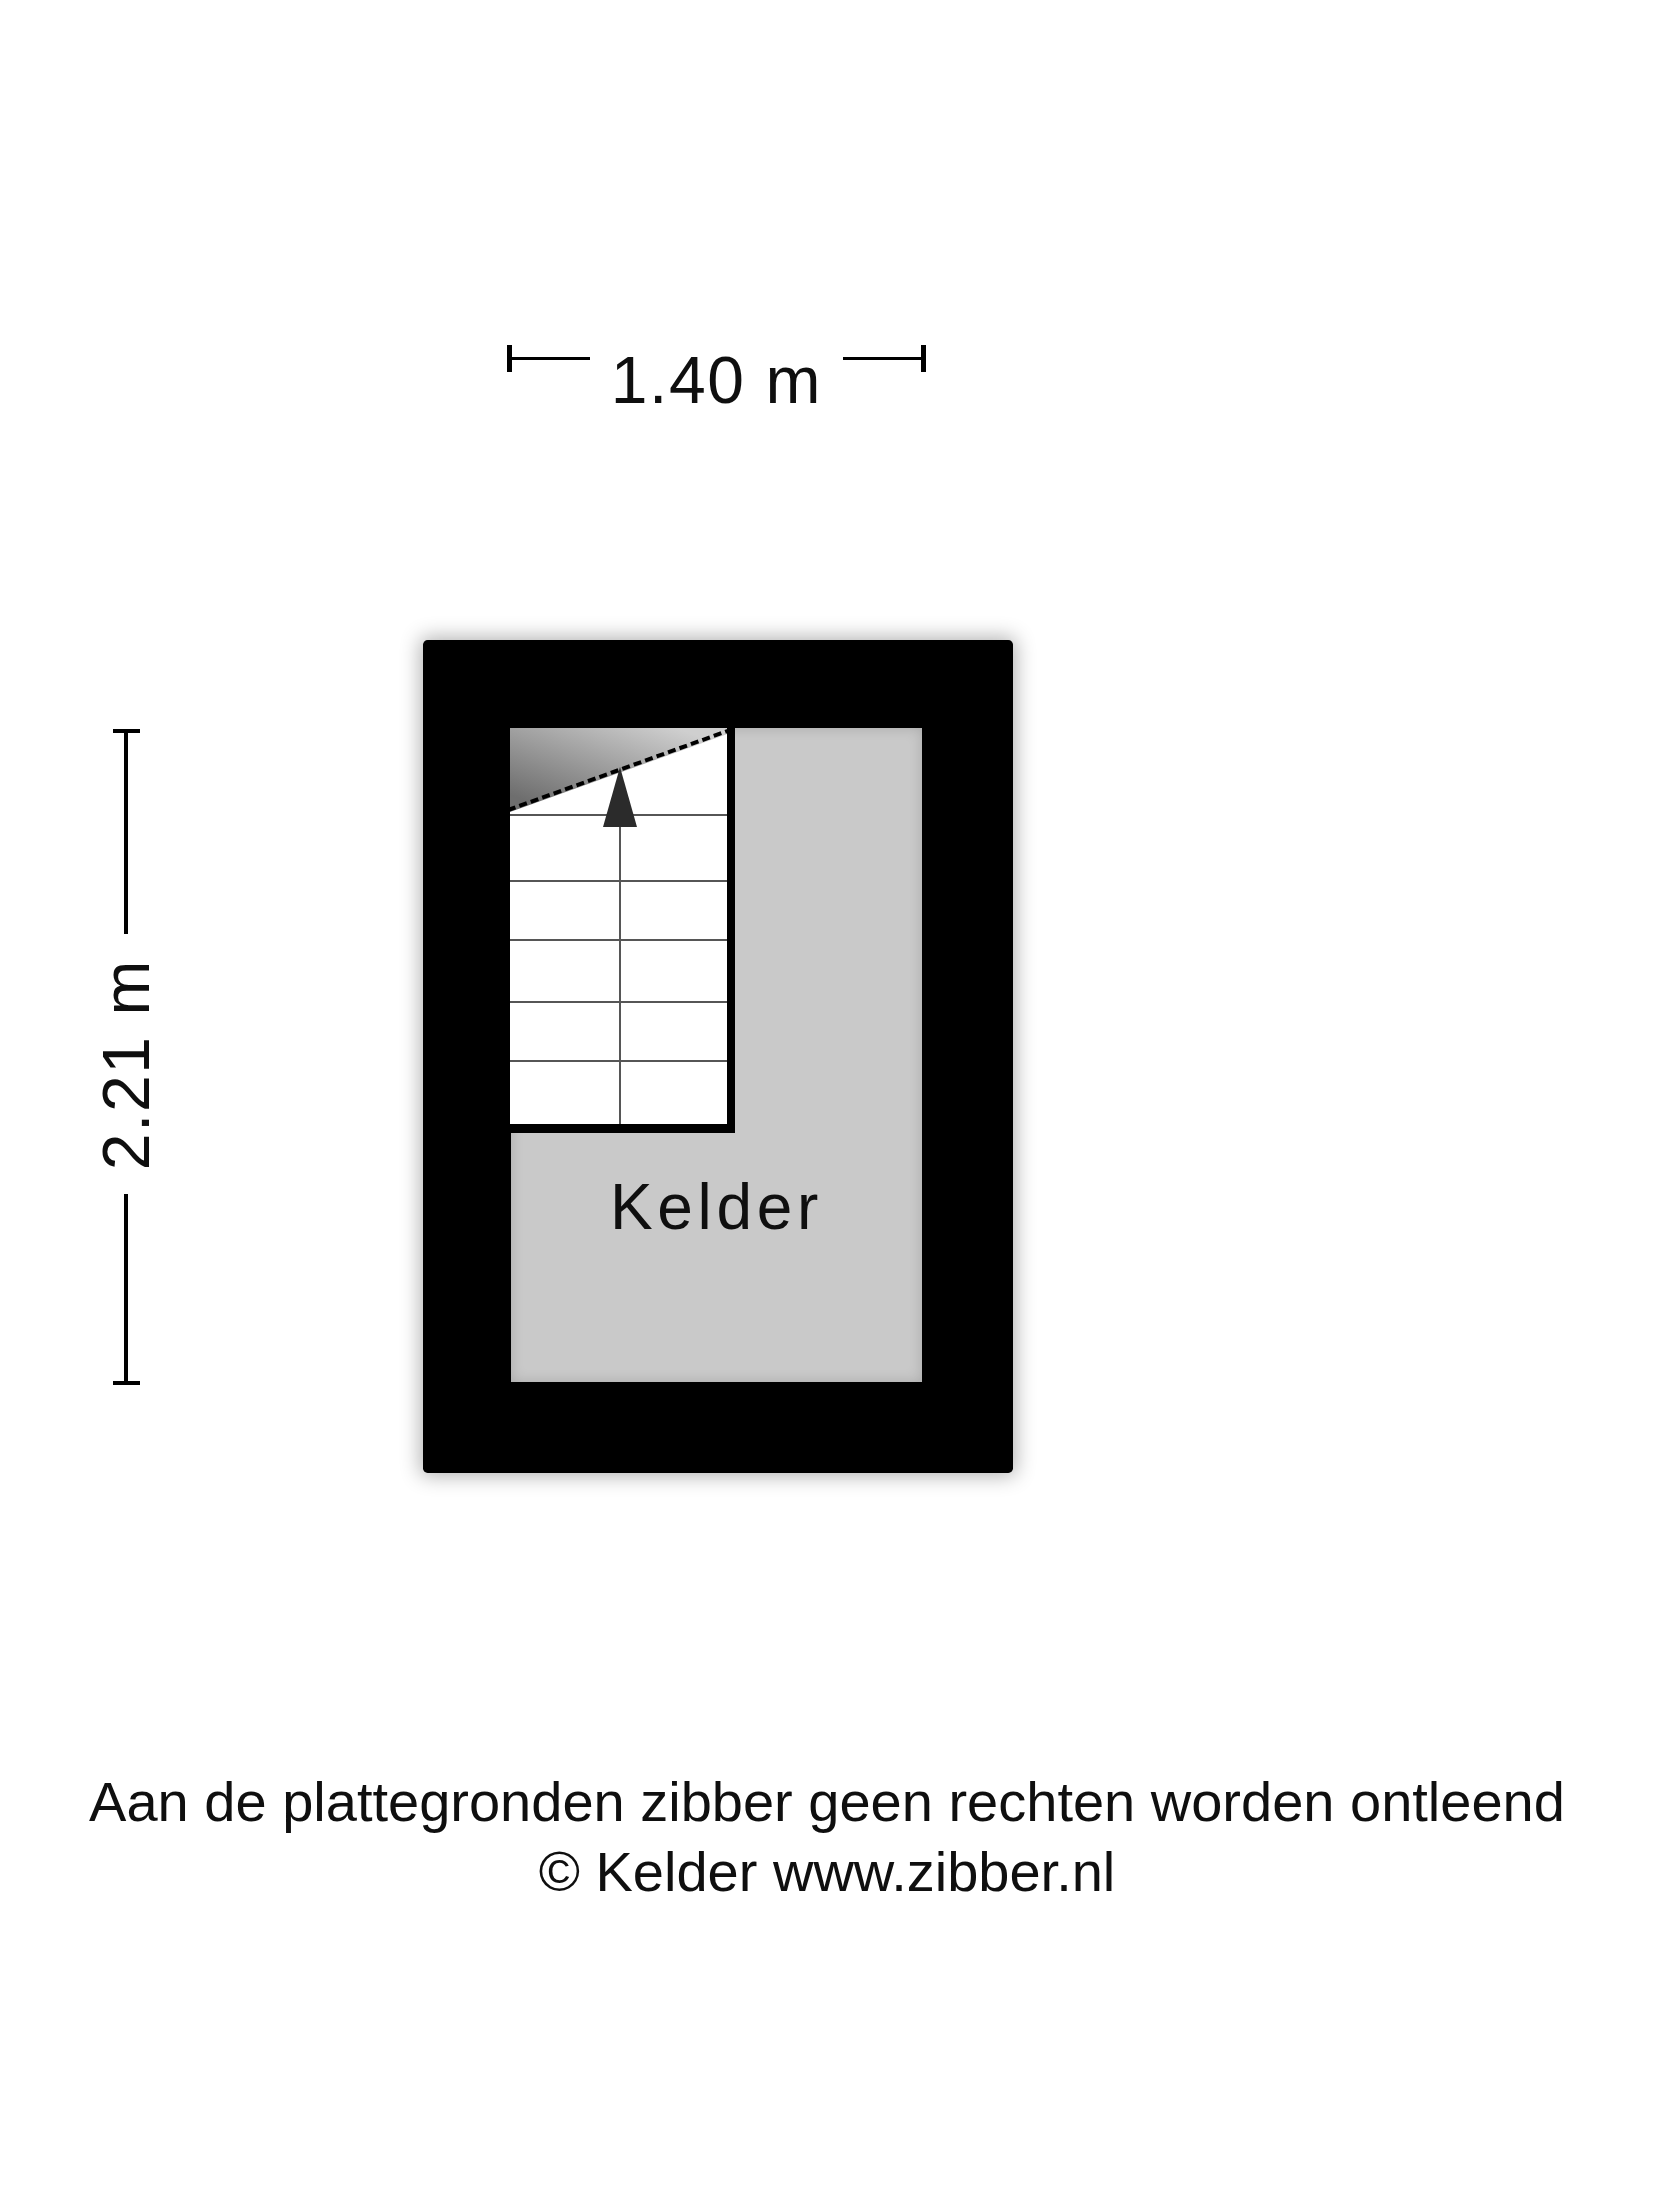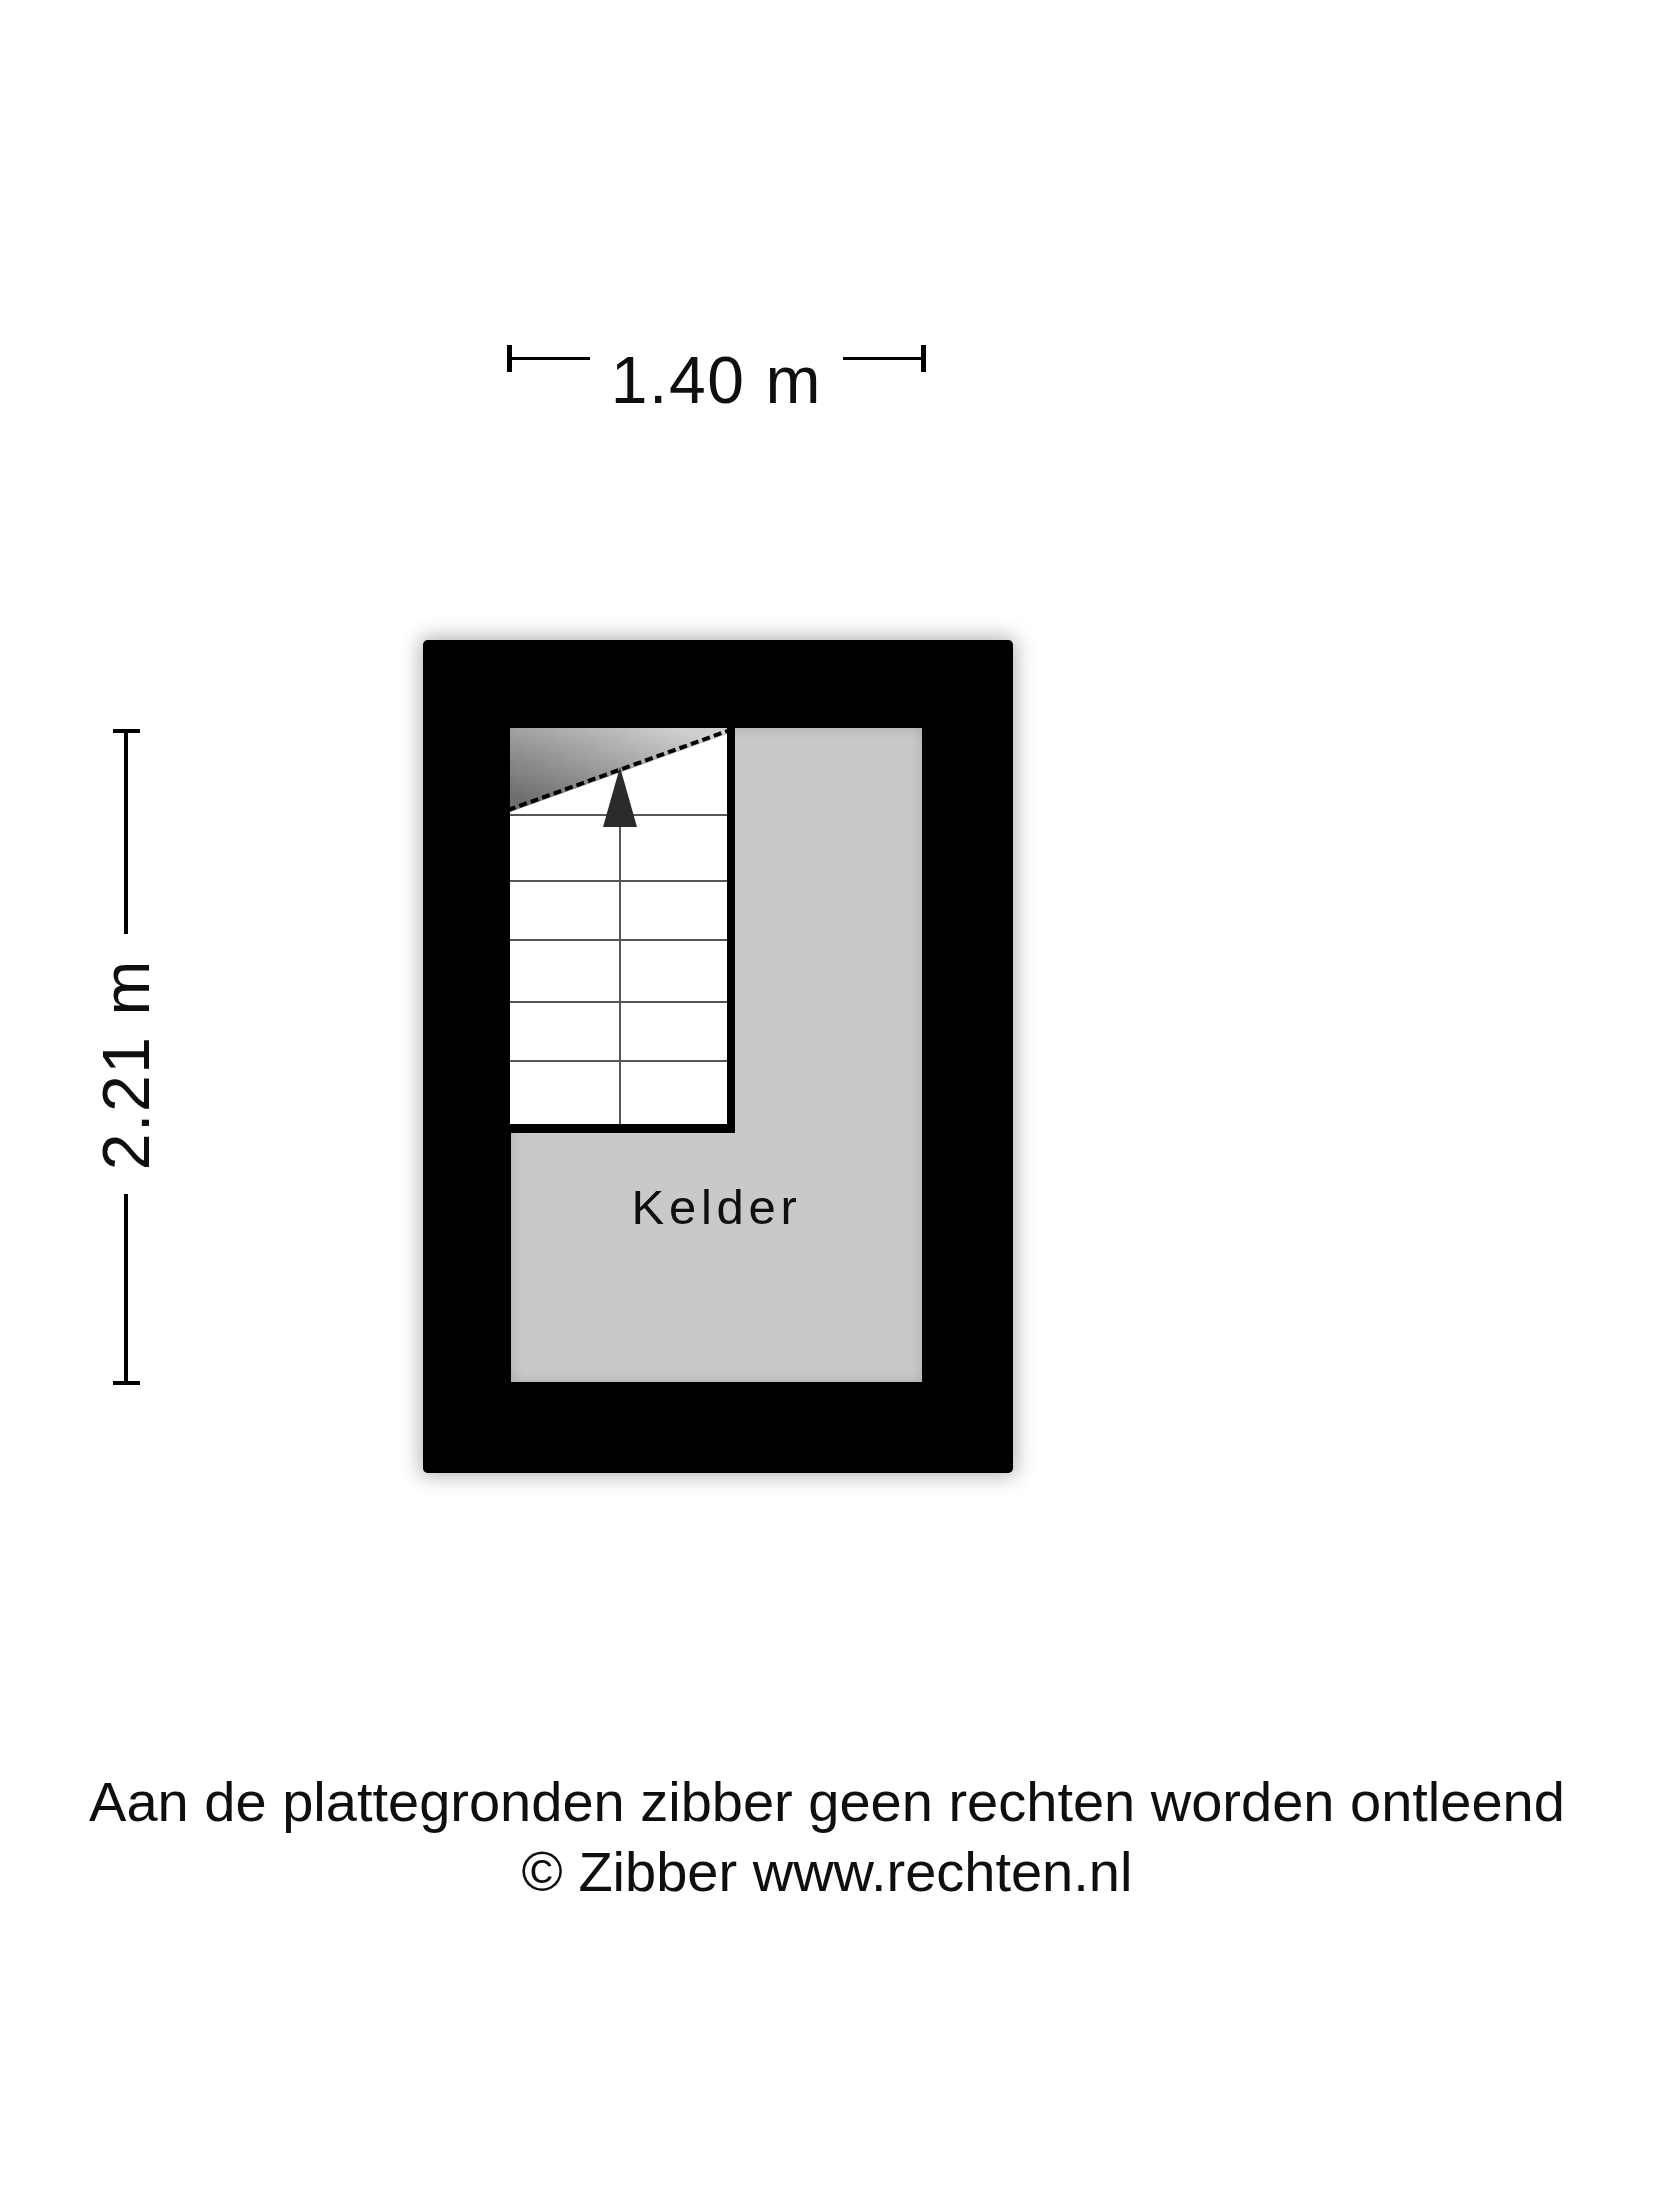--- a/index.html
+++ b/index.html
@@ -174,21 +174,21 @@
     width: 225px;
     height: 9.5px;
     background: var(--wall, #000);
   }
   .room-label {
     position: absolute;
     left: 88px;
     top: 542px;
     width: 411px;
     text-align: center;
-    font-size: 49px;
+    font-size: 64px;
     letter-spacing: 4.7px;
     line-height: 50px;
     color: var(--text, #0f0f0f);
   }
 
   
   .footer {
     position: absolute;
     left: 0;
     top: 1767px;
@@ -233,17 +233,17 @@
       <div class="cutline"></div>
       <div class="stair-right-wall"></div>
       <div class="stair-bottom-wall"></div>
     </div>
 
     <div class="room-label">Kelder</div>
   </div>
 
   <div class="footer">
     <div>Aan de plattegronden zibber geen rechten worden ontleend</div>
-    <div>© Zibber www.rechten.nl</div>
+    <div>© Kelder www.zibber.nl</div>
   </div>
 
 </div>
 
 
 </body></html>

